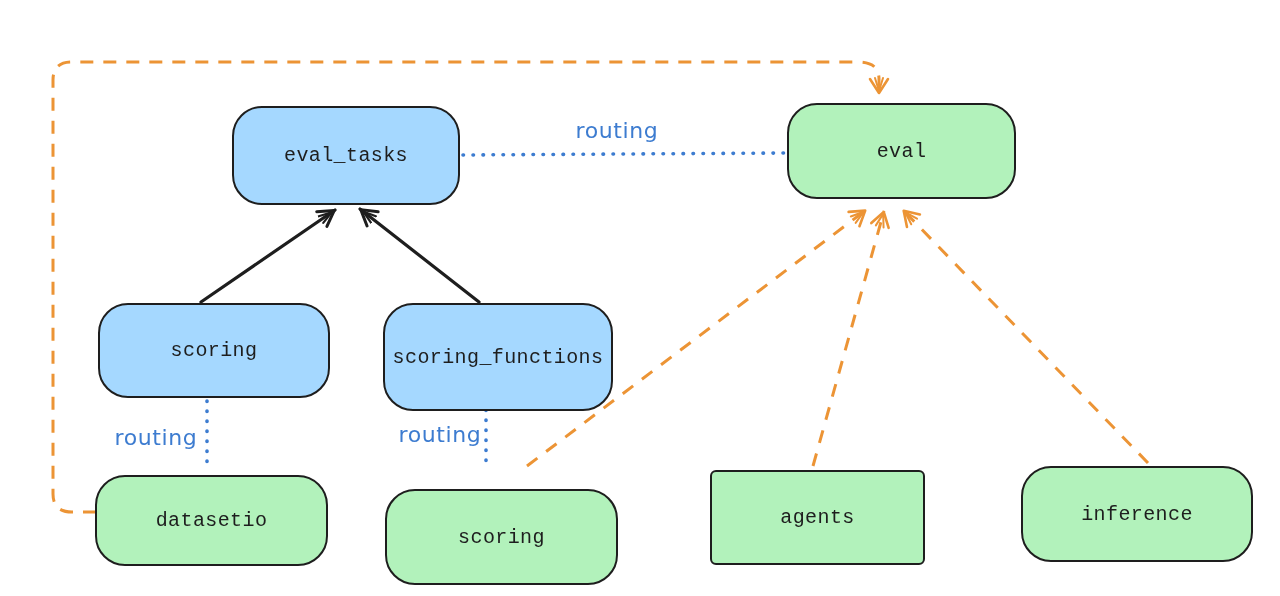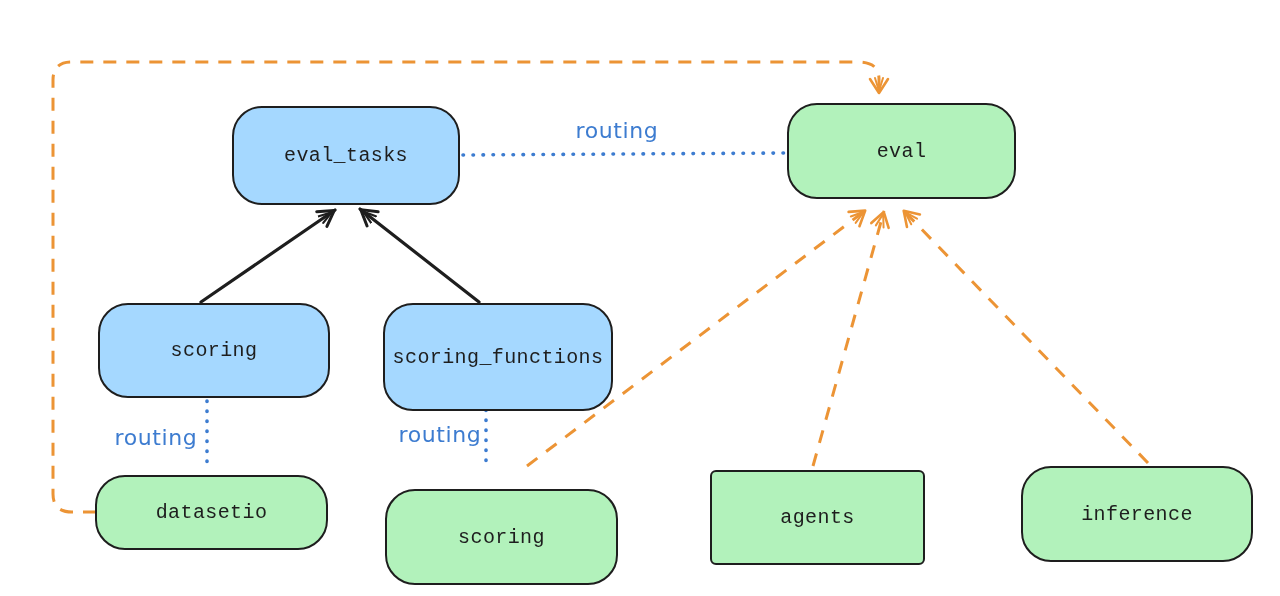--- a/index.html
+++ b/index.html
@@ -84,21 +84,21 @@
   </div>
 
   <div class="node blue" style="left:98px;top:303px;width:232px;height:95px;">
     <span>scoring</span>
   </div>
 
   <div class="node blue" style="left:383px;top:303px;width:230px;height:108px;">
     <span>scoring_functions</span>
   </div>
 
-  <div class="node green" style="left:95px;top:475px;width:233px;height:75px;">
+  <div class="node green" style="left:95px;top:475px;width:233px;height:91px;">
     <span>datasetio</span>
   </div>
 
   <div class="node green" style="left:385px;top:489px;width:233px;height:96px;">
     <span>scoring</span>
   </div>
 
   <div class="node green" style="left:710px;top:470px;width:215px;height:95px;border-radius:6px;">
     <span>agents</span>
   </div>

